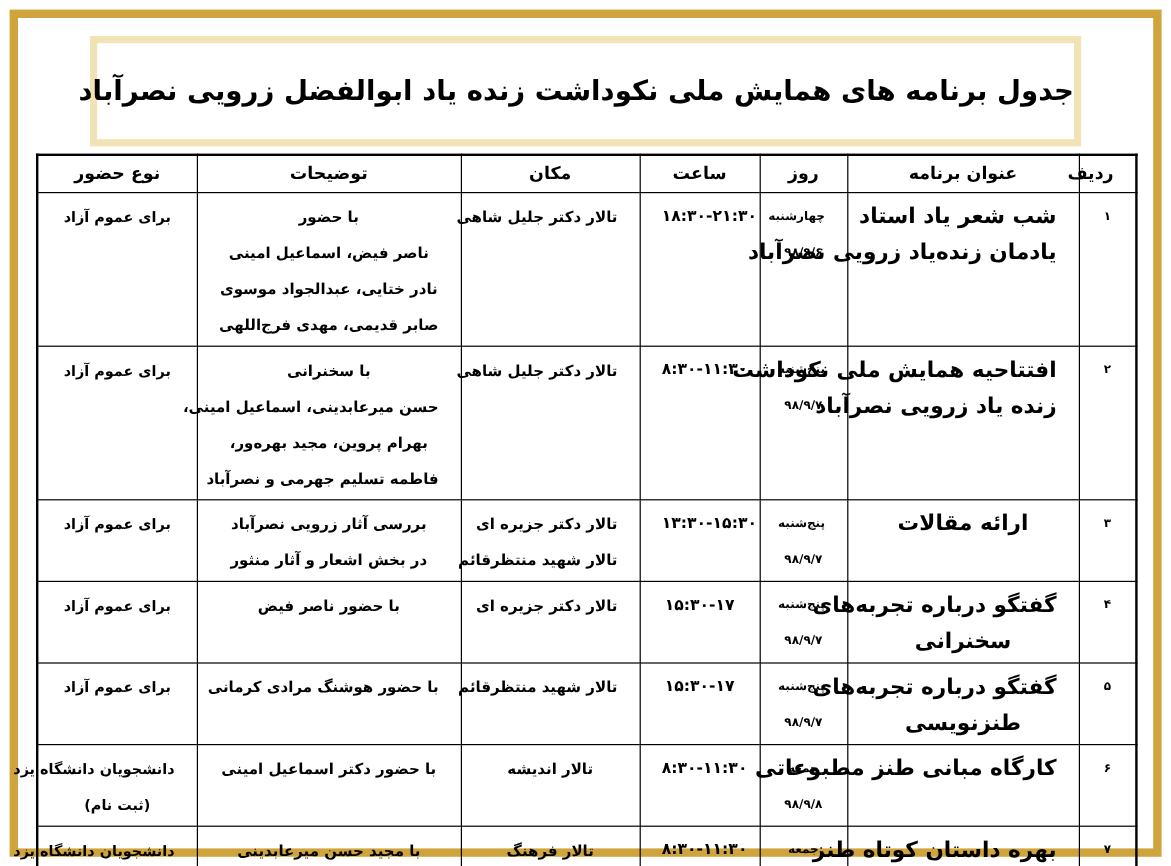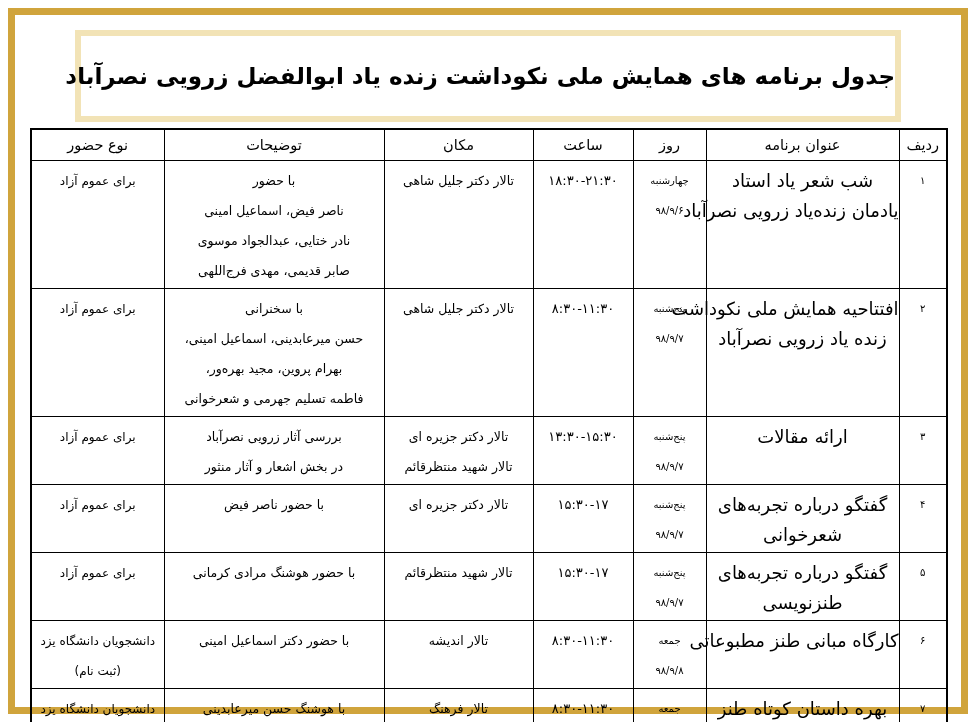--- a/index.html
+++ b/index.html
@@ -18,22 +18,22 @@
     direction:rtl; text-align:center; color:#000;
     font-weight:bold; font-size:23px;
   }
   .title-box .t-line { line-height:40px; white-space:nowrap; }
   table.sched {
     position:absolute; left:30px; top:128px; width:916px;
     border-collapse:collapse; table-layout:fixed; direction:rtl;
     border:2px solid #000;
   }
   .sched th, .sched td {
-    border:1px solid #000; color:#000; font-weight:normal;
-    text-align:center; padding:2px 0; box-sizing:border-box;
+    border:1px solid #000; color:#000; font-weight:bold;
+    text-align:center; padding:2px 18px; box-sizing:border-box;
   }
   .sched th { height:31px; vertical-align:middle; font-size:14.5px; }
   .sched td { vertical-align:top; font-size:10px; padding-top:5px; }
   #table-body tr:nth-child(1) { height:114px; }
   #table-body tr:nth-child(2) { height:116px; }
   #table-body tr:nth-child(n+3) { height:62px; }
   .cell-line { line-height:30px; white-space:nowrap; }
   .ltr-num { direction:ltr; unicode-bidi:isolate; }
   td[data-name="program-title-cell"] { font-size:18px; }
   td[data-name="notes-cell"] { font-size:12.5px; }
@@ -116,21 +116,21 @@
           <td data-name="time-cell">
             <div class="cell-line ltr-num" data-name="cell-line">۸:۳۰-۱۱:۳۰</div>
           </td>
           <td data-name="location-cell">
             <div class="cell-line" data-name="cell-line">تالار دکتر جلیل شاهی</div>
           </td>
           <td data-name="notes-cell">
             <div class="cell-line" data-name="cell-line">با سخنرانی</div>
             <div class="cell-line" data-name="cell-line">حسن میرعابدینی، اسماعیل امینی،</div>
             <div class="cell-line" data-name="cell-line">بهرام پروین، مجید بهره‌ور،</div>
-            <div class="cell-line" data-name="cell-line">فاطمه تسلیم جهرمی و شعرخوانی</div>
+            <div class="cell-line" data-name="cell-line">فاطمه تسلیم جهرمی و نصرآباد</div>
           </td>
           <td data-name="attendance-cell">
             <div class="cell-line" data-name="cell-line">برای عموم آزاد</div>
           </td>
         </tr>
         <tr data-name="table-row">
           <td data-name="row-number-cell">
             <div class="cell-line" data-name="cell-line">۳</div>
           </td>
           <td data-name="program-title-cell">
@@ -154,21 +154,21 @@
           <td data-name="attendance-cell">
             <div class="cell-line" data-name="cell-line">برای عموم آزاد</div>
           </td>
         </tr>
         <tr data-name="table-row">
           <td data-name="row-number-cell">
             <div class="cell-line" data-name="cell-line">۴</div>
           </td>
           <td data-name="program-title-cell">
             <div class="cell-line" data-name="cell-line">گفتگو درباره تجربه‌های</div>
-            <div class="cell-line" data-name="cell-line">شعرخوانی</div>
+            <div class="cell-line" data-name="cell-line">سخنرانی</div>
           </td>
           <td data-name="day-cell">
             <div class="cell-line" data-name="cell-line">پنج‌شنبه</div>
             <div class="cell-line ltr-num" data-name="cell-line">۹۸/۹/۷</div>
           </td>
           <td data-name="time-cell">
             <div class="cell-line ltr-num" data-name="cell-line">۱۵:۳۰-۱۷</div>
           </td>
           <td data-name="location-cell">
             <div class="cell-line" data-name="cell-line">تالار دکتر جزیره ای</div>
@@ -240,21 +240,21 @@
           <td data-name="day-cell">
             <div class="cell-line" data-name="cell-line">جمعه</div>
           </td>
           <td data-name="time-cell">
             <div class="cell-line ltr-num" data-name="cell-line">۸:۳۰-۱۱:۳۰</div>
           </td>
           <td data-name="location-cell">
             <div class="cell-line" data-name="cell-line">تالار فرهنگ</div>
           </td>
           <td data-name="notes-cell">
-            <div class="cell-line" data-name="cell-line">با هوشنگ حسن میرعابدینی</div>
+            <div class="cell-line" data-name="cell-line">با مجید حسن میرعابدینی</div>
           </td>
           <td data-name="attendance-cell">
             <div class="cell-line" data-name="cell-line">دانشجویان دانشگاه یزد</div>
           </td>
         </tr>
       </tbody>
   </table>
 </div>
 
 </body></html>

